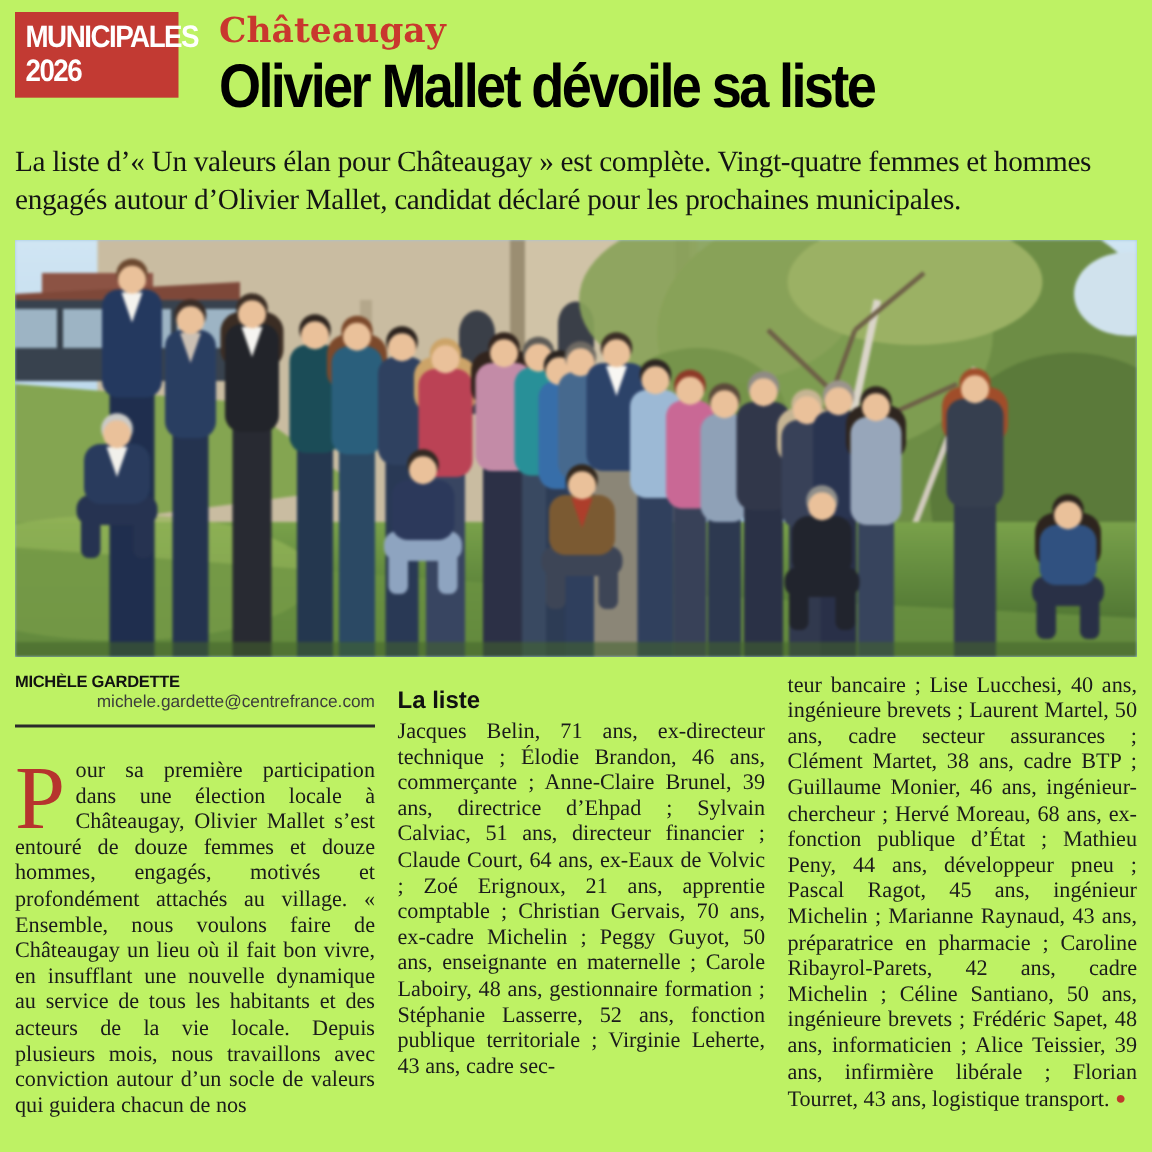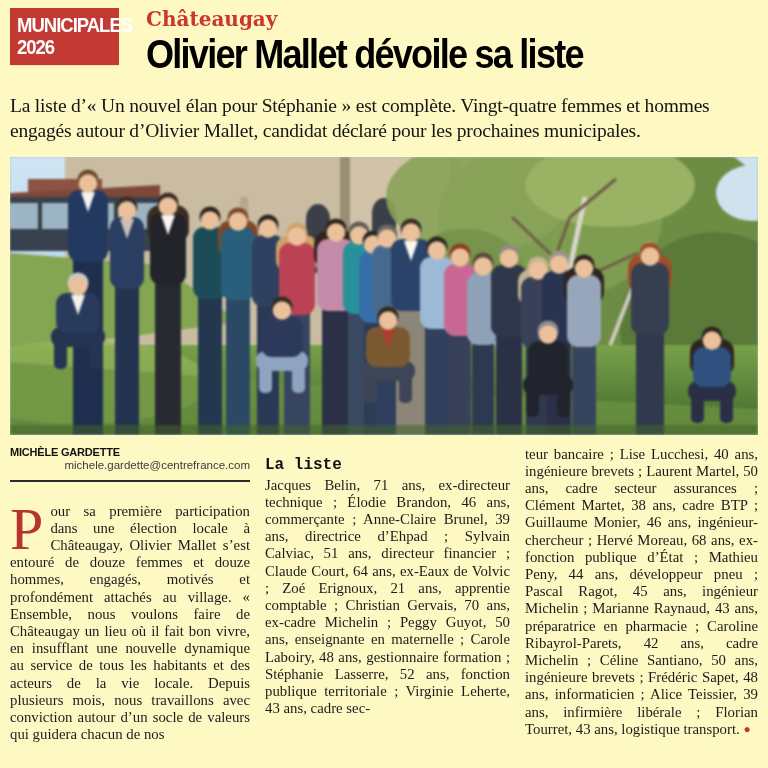--- a/index.html
+++ b/index.html
@@ -1,65 +1,65 @@
 <!DOCTYPE html>
 <html><head>
 <meta charset="utf-8">
 <style>
   html,body{margin:0;padding:0;background:#ffffff;}
   body{width:768px;height:768px;overflow:hidden;font-family:"Liberation Serif",serif;color:#1c1c1c;}
-  .page{width:768px;height:768px;box-sizing:border-box;padding:8px 10px 12px 10px;overflow:hidden;position:relative;background:#fef9c3;}
+  .page{width:768px;height:768px;box-sizing:border-box;padding:8px 10px 12px 10px;overflow:hidden;position:relative;background:#bef264;}
 
   
   .header{display:flex;align-items:flex-start;}
   .badge{background:#c23a33;color:#fff;width:96px;min-height:40px;padding:5px 6px 6px 7px;
          font-family:"Liberation Sans",sans-serif;font-weight:700;font-size:18.5px;line-height:1.06;
          letter-spacing:-1px;transform:scaleY(1.12);transform-origin:top left;}
   .head-right{margin-left:27px;}
-  .kicker{color:#c9372e;font-family:"DejaVu Serif",serif;font-weight:700;font-size:20px;line-height:1;margin-top:1px;}
+  .kicker{color:#c9372e;font-family:"DejaVu Serif",serif;font-weight:700;font-size:23px;line-height:1;margin-top:1px;}
   .headline{font-family:"Liberation Sans",sans-serif;font-weight:700;font-size:41px;line-height:1.02;
             letter-spacing:-2px;color:#000;white-space:nowrap;transform:scaleX(0.88);transform-origin:left top;margin-top:5px;}
 
   
   .standfirst{margin-top:17px;width:748px;font-size:19.5px;line-height:1.3;color:#141414;letter-spacing:-0.2px;}
 
   
   .photo{margin-top:13px;width:748px;height:278px;overflow:hidden;background:#9fc4de;}
   .photo svg{display:block;width:748px;height:278px;filter:blur(1.1px) saturate(1.05) contrast(1.02);}
   .caption{margin-top:5px;font-family:"Liberation Sans",sans-serif;font-weight:700;font-size:12.5px;
            color:#2d2d2d;letter-spacing:0.1px;}
 
   
   .columns{margin-top:11px;display:grid;grid-template-columns:240px 245px 233px;column-gap:15px;height:312px;overflow:hidden;}
   .byline{font-family:"Liberation Sans",sans-serif;border-bottom:2px solid #2b2b2b;padding-bottom:9px;margin-bottom:21px;}
   .byline .author{font-weight:700;font-size:11px;letter-spacing:-0.2px;color:#111;}
   .byline .email{font-size:11.5px;color:#3c3c3c;margin-top:1px;text-align:right;}
   .body-text{font-size:14.8px;line-height:17.2px;text-align:justify;color:#1b1b1b;}
   .dropcap{float:left;color:#b6342e;font-family:"Liberation Serif",serif;font-size:60px;line-height:48px;
            padding:2px 7px 0 0;font-weight:400;}
-  .subhead{font-family:Liberation Mono, monospace;font-weight:700;font-size:16px;margin:10px 0 3px 0;color:#111;}
+  .subhead{font-family:Liberation Sans, sans-serif;font-weight:700;font-size:16px;margin:10px 0 3px 0;color:#111;}
   .enddot{color:#c0392b;font-size:12px;vertical-align:1px;}
 </style>
 </head>
 <body>
 
 <div class="page">
 
   <div class="header">
     <div class="badge">
       <div>MUNICIPALES</div>
       <div>2026</div>
     </div>
     <div class="head-right">
       <div class="kicker">Châteaugay</div>
       <div class="headline">Olivier Mallet dévoile sa liste</div>
     </div>
   </div>
 
-  <div class="standfirst">La liste d’« Un nouvel élan pour Stéphanie » est complète. Vingt-quatre femmes et hommes engagés autour d’Olivier Mallet, candidat déclaré pour les prochaines municipales.</div>
+  <div class="standfirst">La liste d’« Un valeurs élan pour Châteaugay » est complète. Vingt-quatre femmes et hommes engagés autour d’Olivier Mallet, candidat déclaré pour les prochaines municipales.</div>
 
   <div class="photo">
     <svg viewBox="0 0 748 278" preserveAspectRatio="none">
       <defs>
         <linearGradient id="skyg" x1="0" y1="0" x2="0" y2="1">
           <stop offset="0" stop-color="#cfe3f0"></stop>
             <stop offset="1" stop-color="#9fc4de"></stop>
         </linearGradient>
         <linearGradient id="grassg" x1="0" y1="0" x2="0" y2="1">
           <stop offset="0" stop-color="#7aa04e"></stop>

